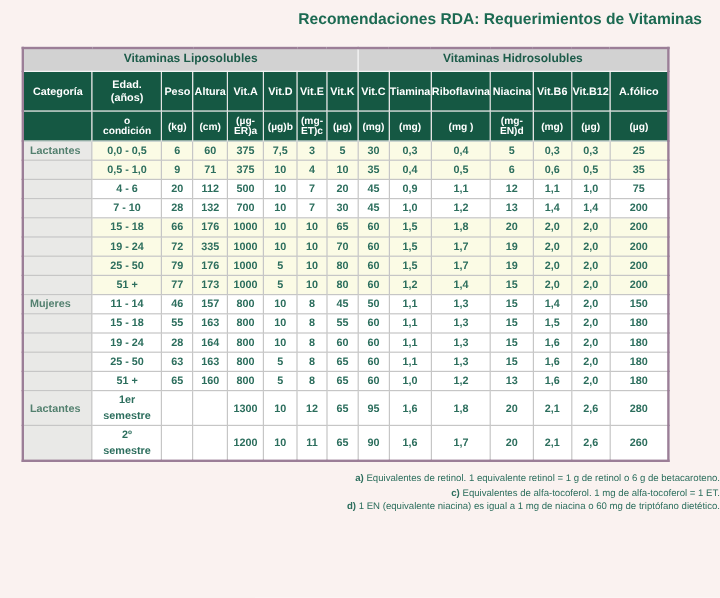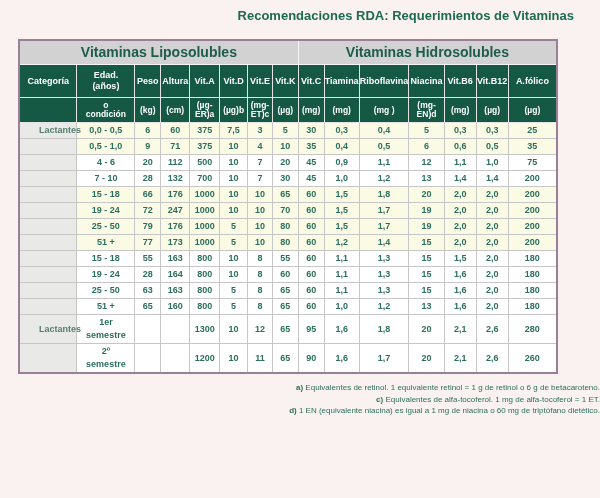--- a/index.html
+++ b/index.html
@@ -4,39 +4,39 @@
 <style>
   * { margin: 0; padding: 0; box-sizing: border-box; }
   html, body {
     width: 600px; height: 498px;
     background: #faf2f0;
     font-family: "Liberation Sans", sans-serif;
     overflow: hidden;
   }
   .page-title {
     margin-top: 8px;
-    padding-right: 26px;
+    padding-right: 15px;
     text-align: right;
     font-size: 13px;
     font-weight: bold;
     color: #1c6a52;
     letter-spacing: 0;
   }
   table.rda {
     margin: 16px 0 0 18px;
     width: 540px;
     border-collapse: collapse;
     table-layout: fixed;
     border: 2px solid #9b7e97;
     background: #fff;
   }
   th.g {
     background: #d2d2d2;
     color: #1d5c4a;
-    font-size: 14px;
+    font-size: 10px;
     font-weight: bold;
     padding: 3px 0 4px 0;
     border: 1px solid #f5f5f5;
     text-align: center;
     margin-top: 43px;
   }
   th.hname, th.hunit {
     background: #155843;
     color: #ffffff;
     font-weight: bold;
@@ -54,21 +54,21 @@
     border: 1px solid #c6c6c6;
     text-align: center;
     vertical-align: middle;
     padding: 1px 2px;
     line-height: 13px;
     white-space: pre-line;
   }
   td.cat {
     background: #e9e9e7;
     text-align: left;
-    padding-left: 19px;
+    padding-left: 5px;
     color: #53806f;
   }
   tr.cream td:not(.cat) { background: #fbfbe5; }
   tr.white td:not(.cat) { background: #ffffff; }
   .footnotes {
     margin: 8px 0 0 38px;
     font-size: 8px;
     color: #2c6e5d;
     line-height: 11.5px;
     text-align: right;
@@ -226,21 +226,21 @@
         <td class="num">1,8</td>
         <td class="num">20</td>
         <td class="num">2,0</td>
         <td class="num">2,0</td>
         <td class="num">200</td>
       </tr>
       <tr class="cream">
         <td class="cat"></td>
         <td class="edad">19 - 24</td>
         <td class="num">72</td>
-        <td class="num">247</td>
+        <td class="num">335</td>
         <td class="num">1000</td>
         <td class="num">10</td>
         <td class="num">10</td>
         <td class="num">70</td>
         <td class="num">60</td>
         <td class="num">1,5</td>
         <td class="num">1,7</td>
         <td class="num">19</td>
         <td class="num">2,0</td>
         <td class="num">2,0</td>
@@ -272,20 +272,37 @@
         <td class="num">5</td>
         <td class="num">10</td>
         <td class="num">80</td>
         <td class="num">60</td>
         <td class="num">1,2</td>
         <td class="num">1,4</td>
         <td class="num">15</td>
         <td class="num">2,0</td>
         <td class="num">2,0</td>
         <td class="num">200</td>
+      </tr>
+      <tr class="white">
+        <td class="cat">Mujeres</td>
+        <td class="edad">11 - 14</td>
+        <td class="num">46</td>
+        <td class="num">157</td>
+        <td class="num">800</td>
+        <td class="num">10</td>
+        <td class="num">8</td>
+        <td class="num">45</td>
+        <td class="num">50</td>
+        <td class="num">1,1</td>
+        <td class="num">1,3</td>
+        <td class="num">15</td>
+        <td class="num">1,4</td>
+        <td class="num">2,0</td>
+        <td class="num">150</td>
       </tr>
       <tr class="white">
         <td class="cat"></td>
         <td class="edad">15 - 18</td>
         <td class="num">55</td>
         <td class="num">163</td>
         <td class="num">800</td>
         <td class="num">10</td>
         <td class="num">8</td>
         <td class="num">55</td>

